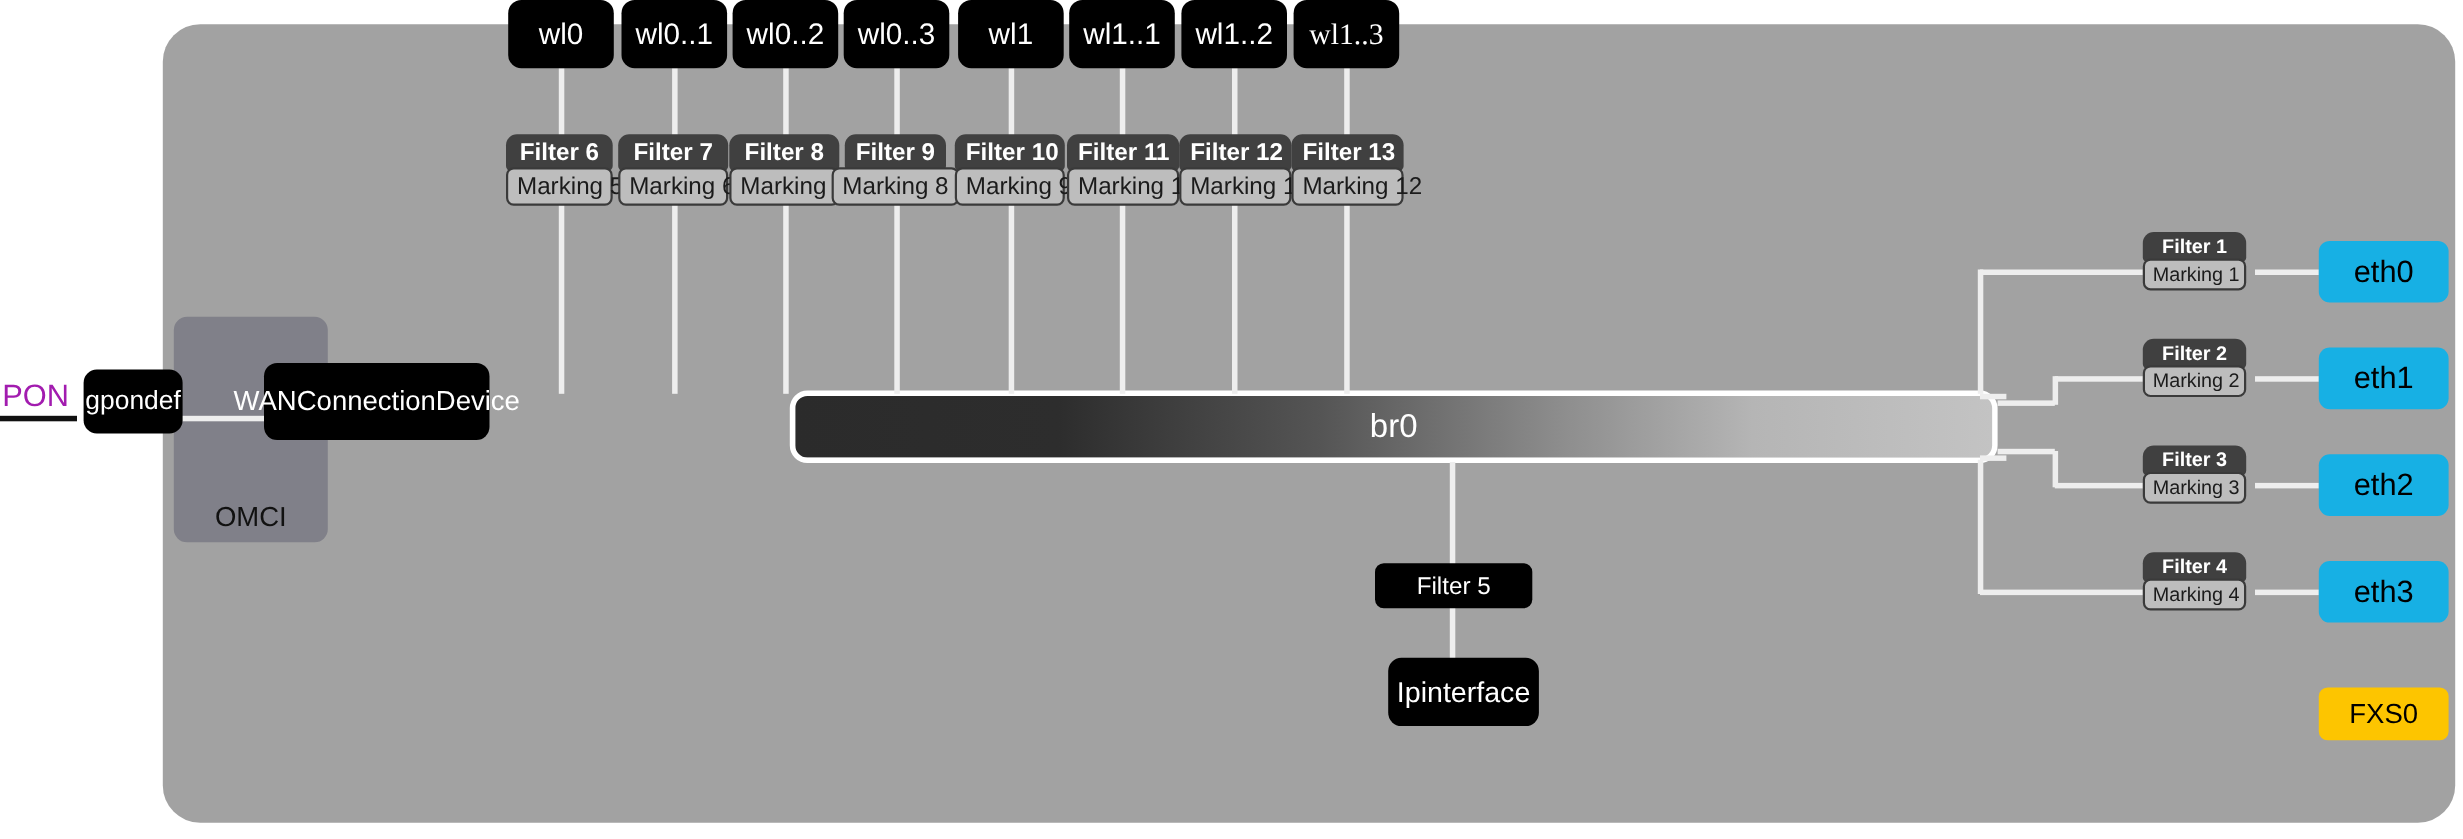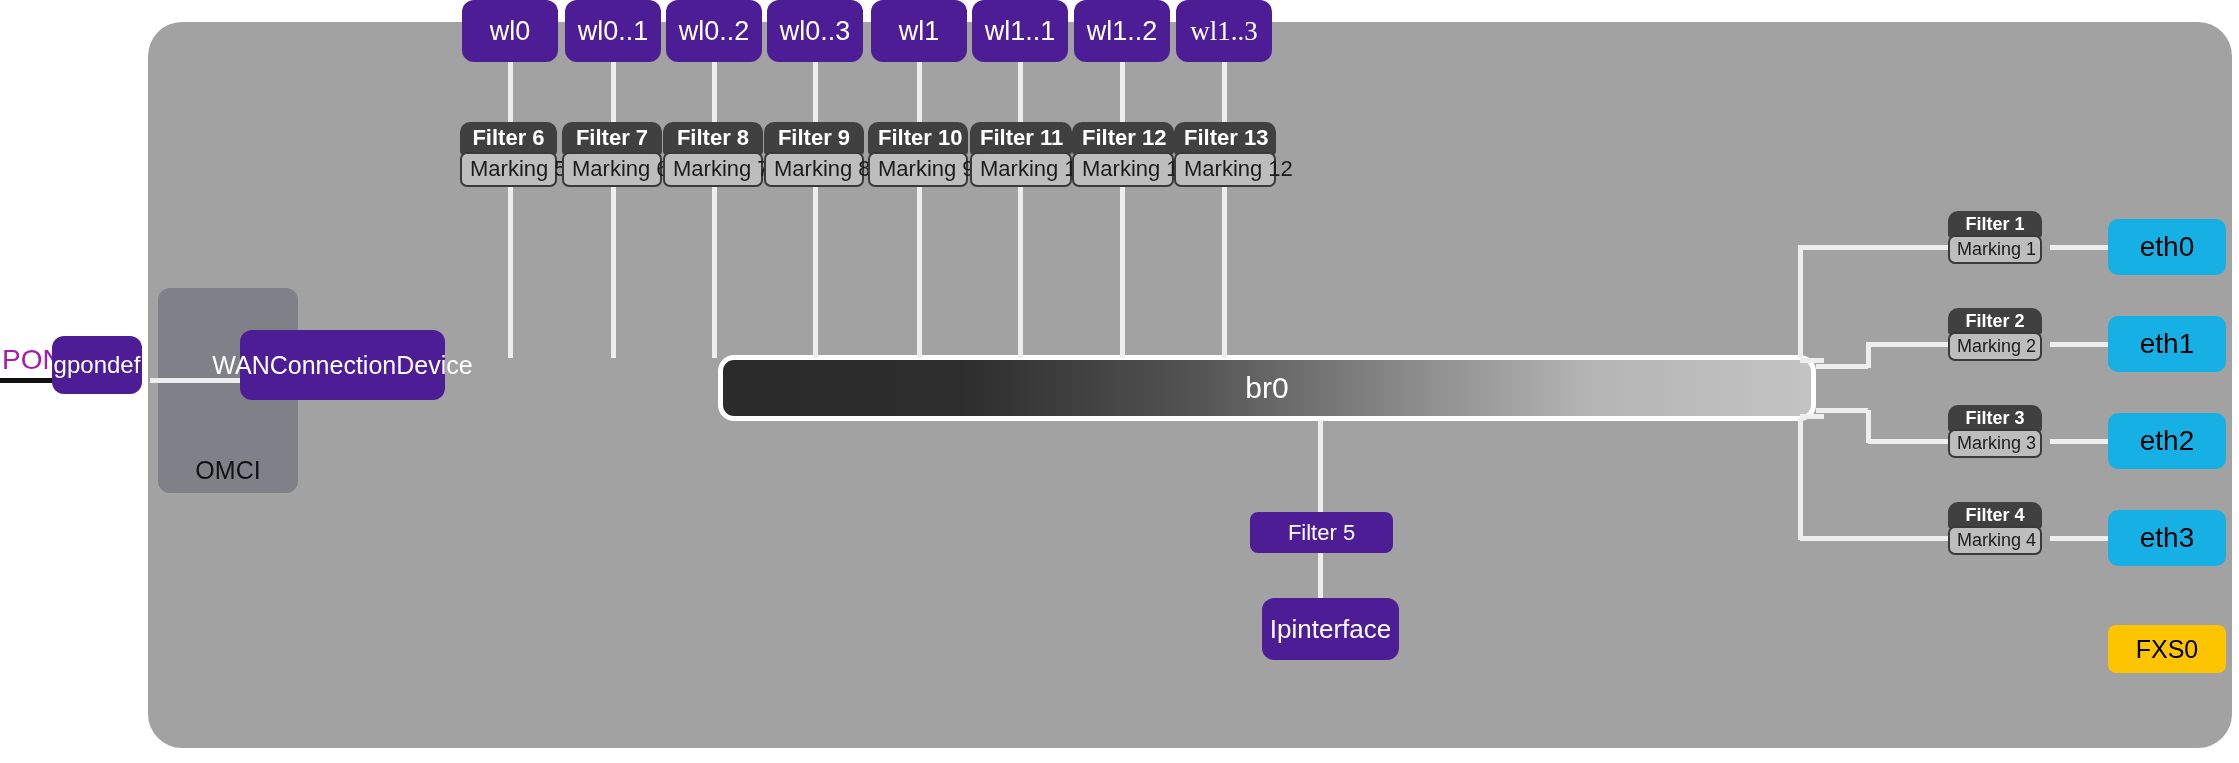--- a/index.html
+++ b/index.html
@@ -52,21 +52,21 @@
     position: absolute;
     background: #eeeeee;
   }
   .line.v { width: 5px; }
   .line.h { height: 5px; }
   .line.dark { background: #111111; }
 
   
   .node {
     position: absolute;
-    background: #4c1d95;
+    background: #000000;
     color: #ffffff;
     border-radius: 12px;
     display: flex;
     align-items: center;
     justify-content: center;
     font-size: 26px;
     line-height: 1;
     white-space: nowrap;
     box-sizing: border-box;
   }
@@ -155,21 +155,21 @@
     color: #000000;
     border-radius: 8px;
     display: flex;
     align-items: center;
     justify-content: center;
     font-size: 25px;
   }
 
   
   .gpondef {
-    left: 52px; top: 336px; width: 90px; height: 58px; font-size: 24px;
+    left: 76px; top: 336px; width: 90px; height: 58px; font-size: 24px;
   }
   .wancd {
     left: 240px; top: 330px; width: 205px; height: 70px; font-size: 25px;
   }
   .ipiface {
     left: 1262px; top: 598px; width: 137px; height: 62px; font-size: 26px;
   }
   .filter5 {
     left: 1250px; top: 512px; width: 143px; height: 41px;
     border-radius: 8px; font-size: 22px;
@@ -262,21 +262,21 @@
         <div class="fm-marking">Marking 5</div>
       </div>
       <div class="fmstack" style="left: 562px; top: 122px; width: 100px;">
         <div class="fm-filter">Filter 7</div>
         <div class="fm-marking">Marking 6</div>
       </div>
       <div class="fmstack" style="left: 663px; top: 122px; width: 100px;">
         <div class="fm-filter">Filter 8</div>
         <div class="fm-marking">Marking 7</div>
       </div>
-      <div class="fmstack" style="left: 764px; top: 122px; width: 100px;">
+      <div class="fmstack" style="left: 764px; top: 122px; width: 100px; align-items: center;">
         <div class="fm-filter">Filter 9</div>
         <div class="fm-marking">Marking 8</div>
       </div>
       <div class="fmstack" style="left: 868px; top: 122px; width: 100px;">
         <div class="fm-filter">Filter 10</div>
         <div class="fm-marking">Marking 9</div>
       </div>
       <div class="fmstack" style="left: 970px; top: 122px; width: 102px;">
         <div class="fm-filter">Filter 11</div>
         <div class="fm-marking">Marking 10</div>

